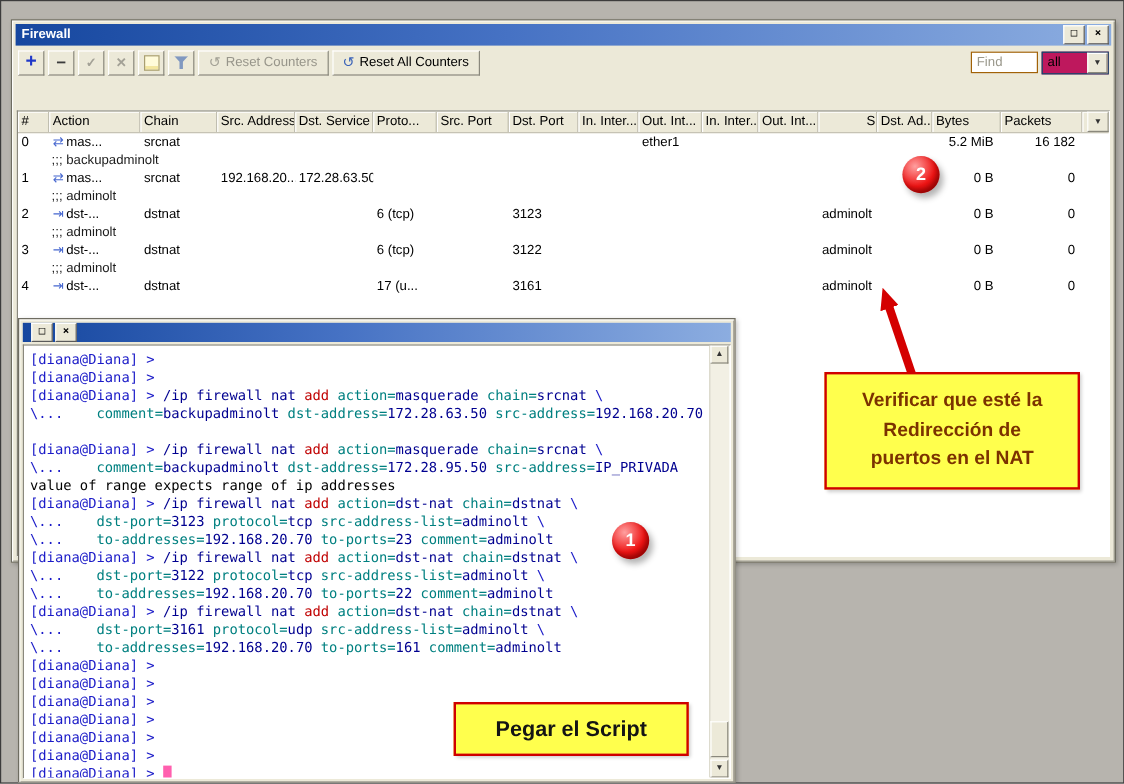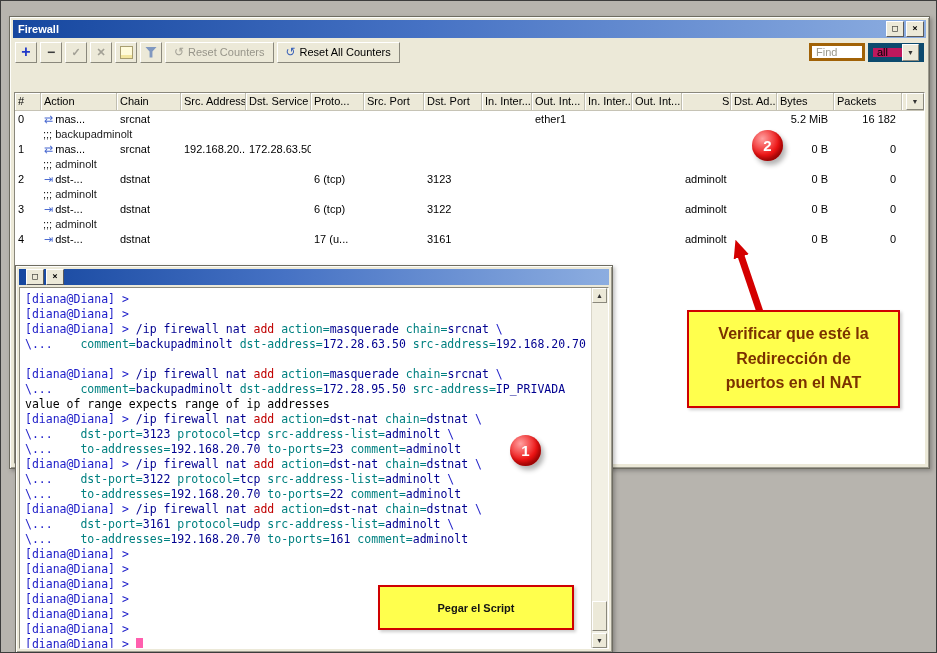--- a/index.html
+++ b/index.html
@@ -35,24 +35,24 @@
   .ic-plus{color:#2038c8;font-weight:bold;font-size:16px;line-height:14px;}
   .ic-minus{color:#3c3c3c;font-weight:bold;font-size:14px;}
   .ic-gray{color:#a3a196;font-weight:bold;font-size:11px;}
   .note-icon{width:11px;height:11px;background:#fffbda;border:1px solid #a89e70;
     box-shadow:inset 0 -3px 0 #f3e6a0;display:inline-block;}
   .funnel-icon{width:12px;height:11px;background:#8098c0;display:inline-block;
     clip-path:polygon(0 0,100% 0,62% 45%,62% 100%,38% 100%,38% 45%);}
   .reset-ic{color:#3a62b8;font-size:12px;line-height:12px;}
   .btn-text.dis .reset-ic{color:#a3a196;}
   .flex-spacer{flex:1;}
-  .find-input{width:56px;height:18px;box-sizing:border-box;border:3px solid #a16207;
+  .find-input{width:56px;height:18px;box-sizing:border-box;border:1px solid #a16207;
     font-size:11px;padding:1px 4px;background:#fff;color:#000;font-family:"Liberation Sans",sans-serif;}
   .find-input::placeholder{color:#9a988c;}
-  .combo{width:56px;height:19px;background:#be185d;border:5px solid #0c4a6e;display:flex;align-items:center;
+  .combo{width:56px;height:19px;background:#be185d;border:1px solid #0c4a6e;display:flex;align-items:center;
     font-size:11px;box-sizing:border-box;}
   .combo-val{flex:1;padding-left:4px;}
   .combo-arrow{width:15px;height:15px;background:#ece9d8;border:1px solid;border-color:#fff #8a887c #8a887c #fff;
     font-size:7px;display:flex;align-items:center;justify-content:center;color:#333;}
   
   .table-wrap{position:absolute;left:4px;right:4px;top:75px;bottom:4px;background:#fff;
     border:1px solid;border-color:#8a887c #fff #fff #8a887c;overflow:hidden;}
   .header-row{display:flex;height:17px;background:#ece9d8;font-size:11px;border-bottom:1px solid #c6c3b5;}
   .hcell{box-sizing:border-box;padding:2px 3px 0 3px;border-right:1px solid #c0beb0;
     box-shadow:inset 1px 1px 0 #fff;white-space:nowrap;overflow:hidden;color:#000;}
@@ -81,21 +81,21 @@
     border:1px solid;border-color:#fff #8a887c #8a887c #fff;box-sizing:border-box;}
   
   .badge{position:absolute;width:31px;height:31px;border-radius:50%;z-index:60;
     background:radial-gradient(circle at 34% 28%,#ffa0a0,#ee1414 55%,#a80000 95%);
     color:#fff;font-weight:bold;font-size:15px;display:flex;align-items:center;justify-content:center;
     box-shadow:3px 4px 5px rgba(0,0,0,.3), inset -2px -3px 4px rgba(110,0,0,.55);}
   .callout{position:absolute;background:#ffff4d;border:2px solid #cf0000;z-index:55;
     display:flex;align-items:center;justify-content:center;text-align:center;font-weight:bold;
     white-space:pre-line;box-shadow:2px 2px 3px rgba(0,0,0,.2);}
   .callout-nat{left:686px;top:309px;width:209px;height:94px;font-size:16px;color:#7b3200;line-height:1.55;}
-  .callout-script{left:377px;top:584px;width:192px;height:41px;font-size:11px;color:#141414;}
+  .callout-script{left:377px;top:584px;width:192px;height:41px;font-size:18px;color:#141414;}
   .arrow-svg{position:absolute;left:715px;top:230px;z-index:54;}
 </style>
 </head>
 <body>
 
 <div class="window" style="left:8px;top:15px;width:921px;height:453px;">
   <div class="titlebar">
     <span class="title">Firewall</span>
     <span class="tb-btn">□</span>
     <span class="tb-btn">×</span>

